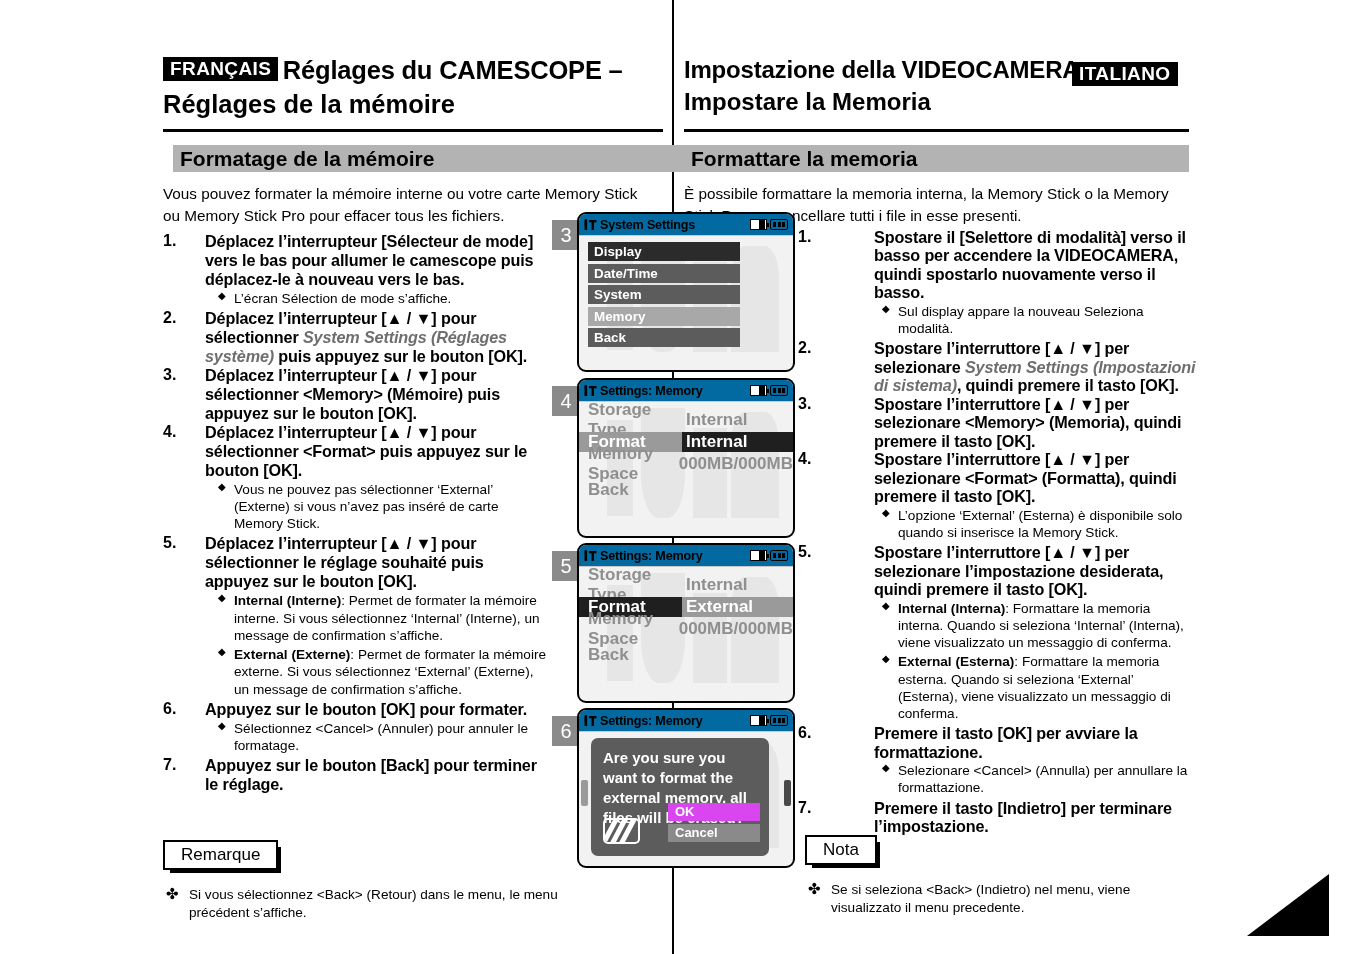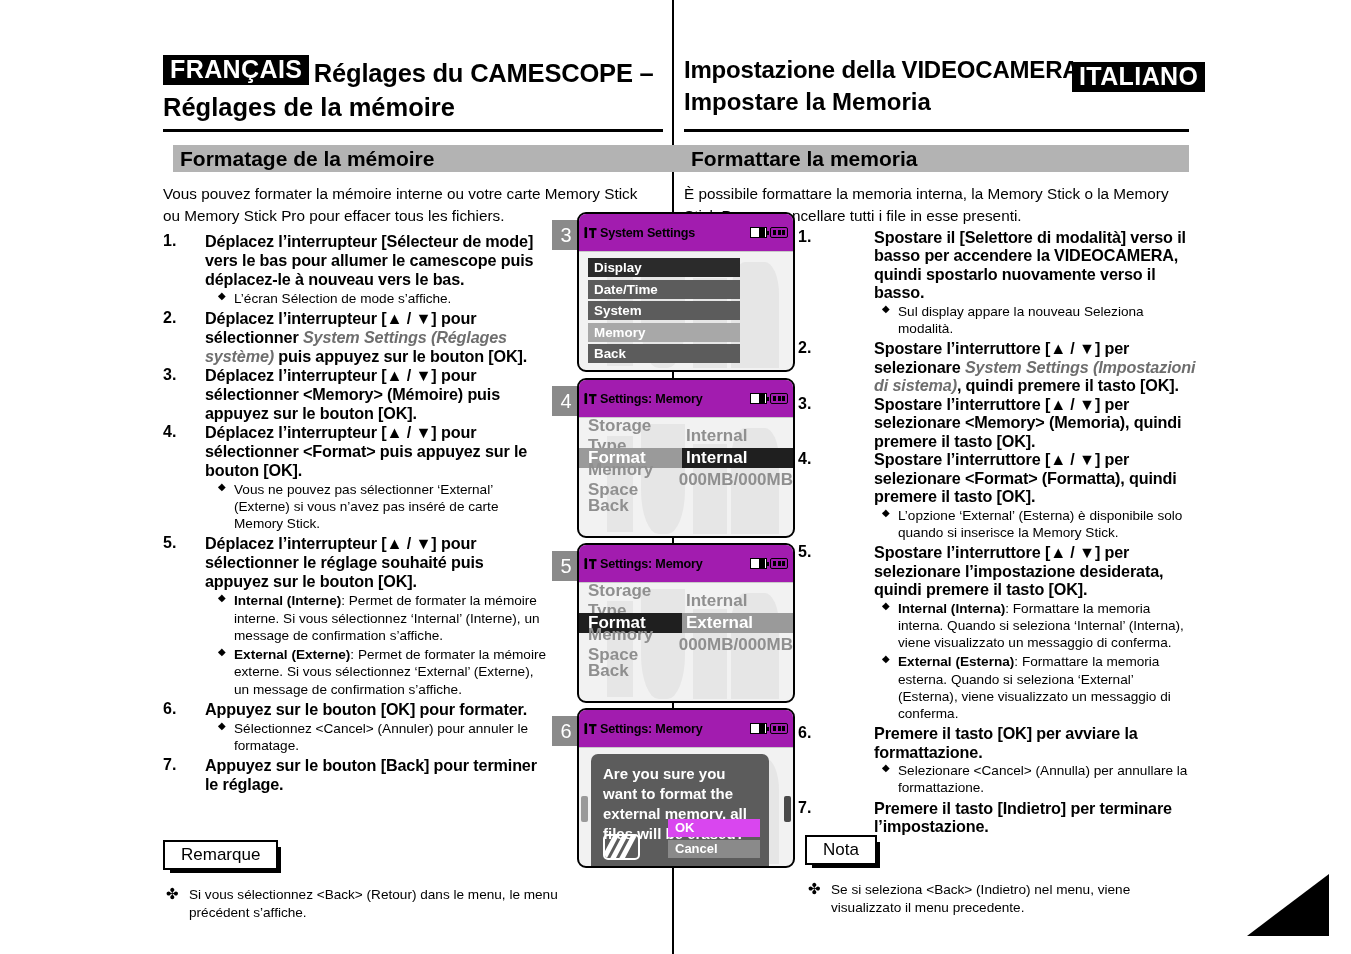--- a/index.html
+++ b/index.html
@@ -14,21 +14,21 @@
   .col-divider{
     position:absolute;left:672px;top:0;width:2px;height:954px;background:#000;
   }
 
   
   .hdr{position:absolute;top:55px;}
   .hdr-fr{left:163px;width:500px;}
   .hdr-it{left:684px;width:505px;}
   .lang-tag{
     display:inline-block;background:#000;color:#fff;
-    font-weight:bold;font-size:25px;letter-spacing:.4px;
+    font-weight:bold;font-size:19px;letter-spacing:.4px;
     padding:2px 7px 3px 7px;line-height:1;vertical-align:4px;
   }
   .hdr-title{
     display:inline;font-weight:bold;font-size:25.5px;line-height:1.25;
     letter-spacing:-.2px;
   }
   .hdr-it .hdr-title{font-size:24px;}
   .hdr-line2{font-weight:bold;font-size:25.5px;line-height:1.25;margin-top:2px;}
   .hdr-it .hdr-line2{font-size:24px;}
   .hdr-rule{position:absolute;height:3px;background:#000;}
@@ -114,23 +114,23 @@
   .stepbadge{
     position:absolute;left:0;top:8px;width:28px;height:30px;background:#8a8a8a;
     color:#fff;font-size:20px;text-align:center;line-height:30px;
   }
   .lcd{
     position:absolute;left:25px;top:0;width:218px;height:160px;
     background:#f2f2f2;border:2.5px solid #000;border-radius:9px;
     overflow:hidden;box-sizing:border-box;
   }
   .lcd-head{
-    position:relative;height:38px;border-bottom:1px solid #c9c9c9;
+    position:relative;height:22px;border-bottom:1px solid #c9c9c9;
     display:flex;align-items:center;padding:8px 5px;box-sizing:border-box;
-    background:#a21caf;
+    background:#0369a1;
   }
   .lcd-title{font-weight:bold;font-size:12.6px;margin-left:3px;letter-spacing:-.2px;}
   .tool-icon{
     width:13px;height:13px;position:relative;display:inline-block;flex:0 0 auto;
   }
   .hdr-icons{margin-left:auto;display:flex;align-items:center;gap:3px;}
   .card-icon{
     width:17px;height:11px;border:1.6px solid #000;background:#fff;
     position:relative;box-sizing:border-box;
   }

